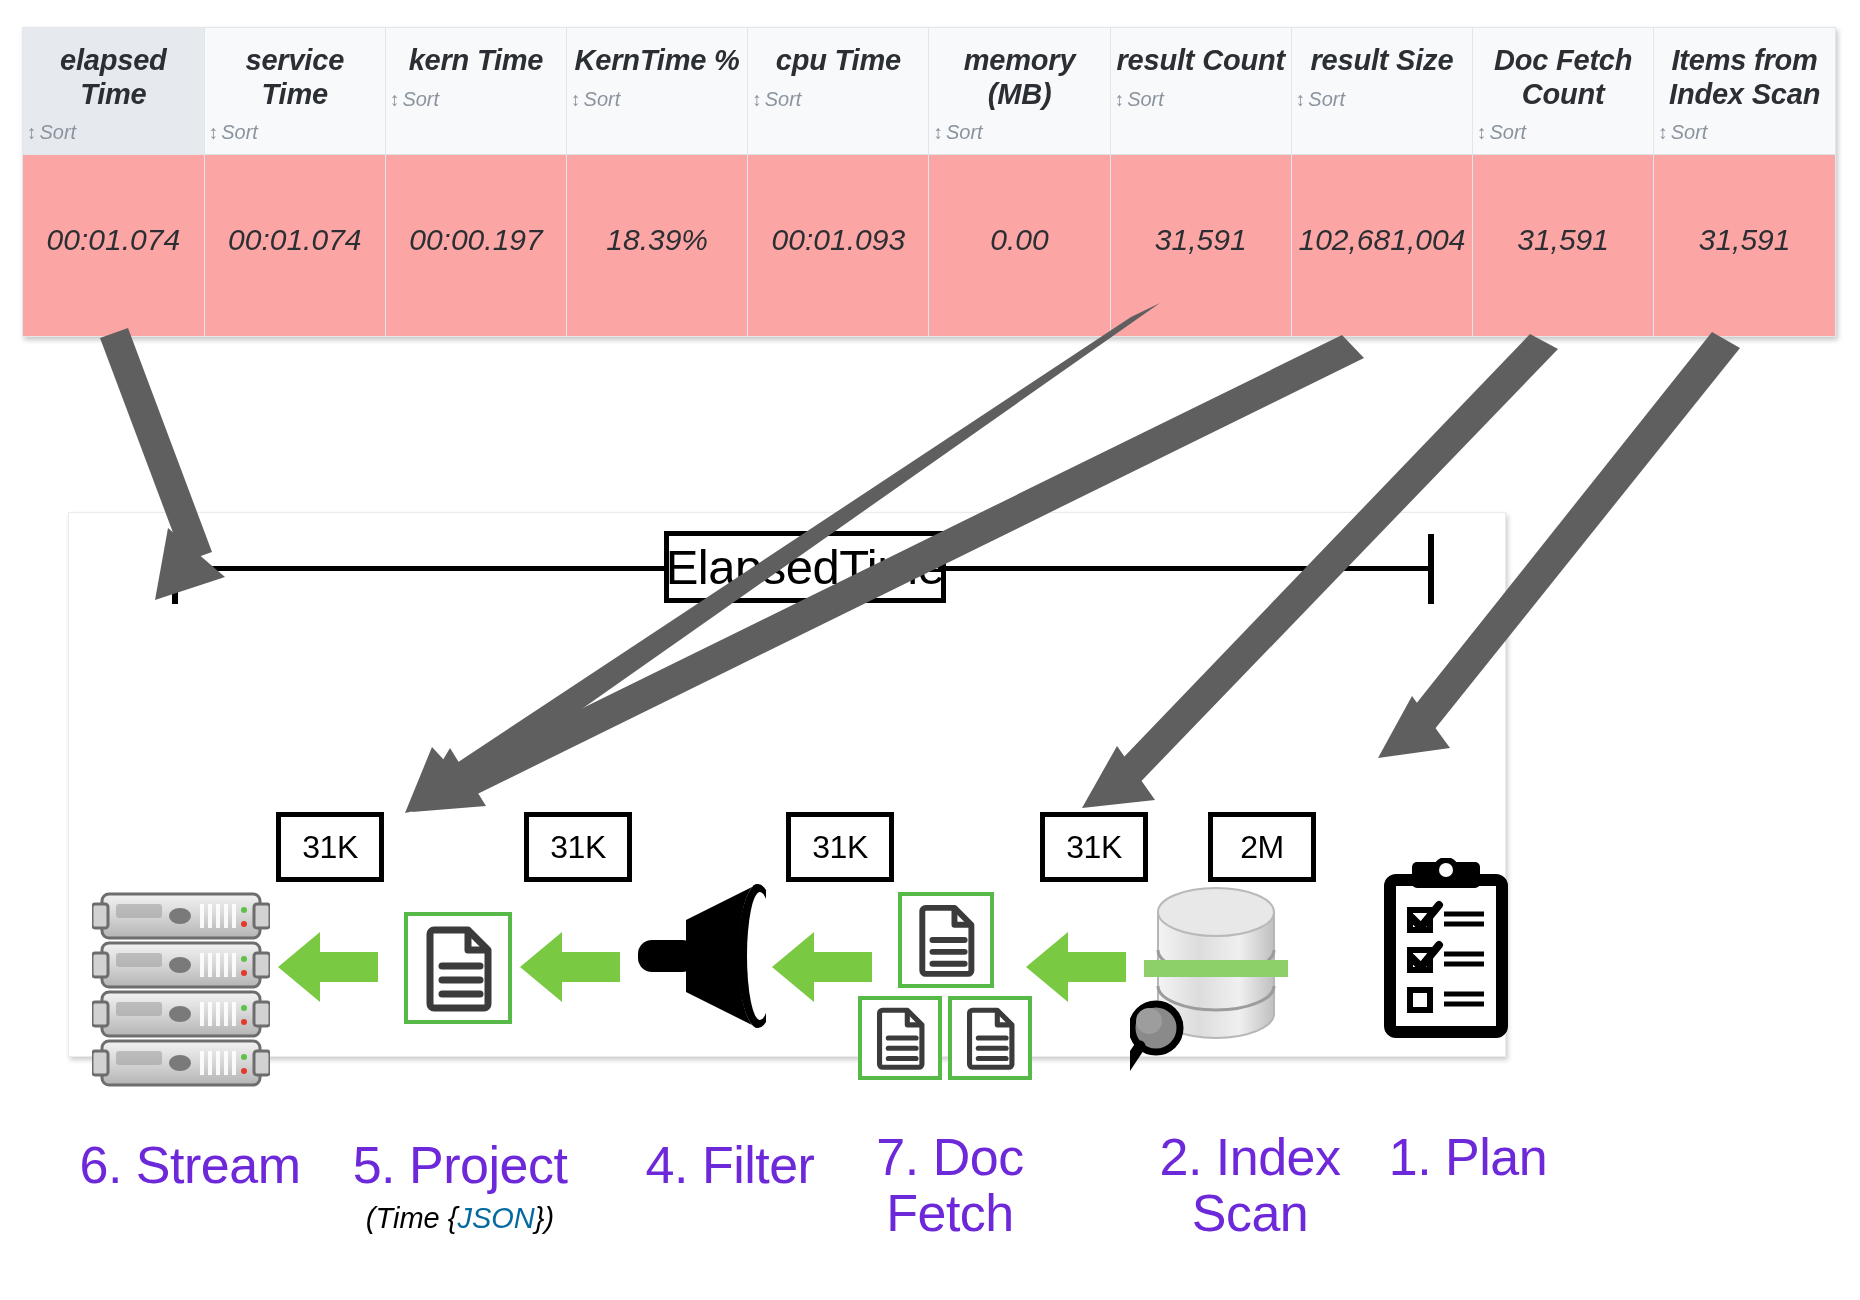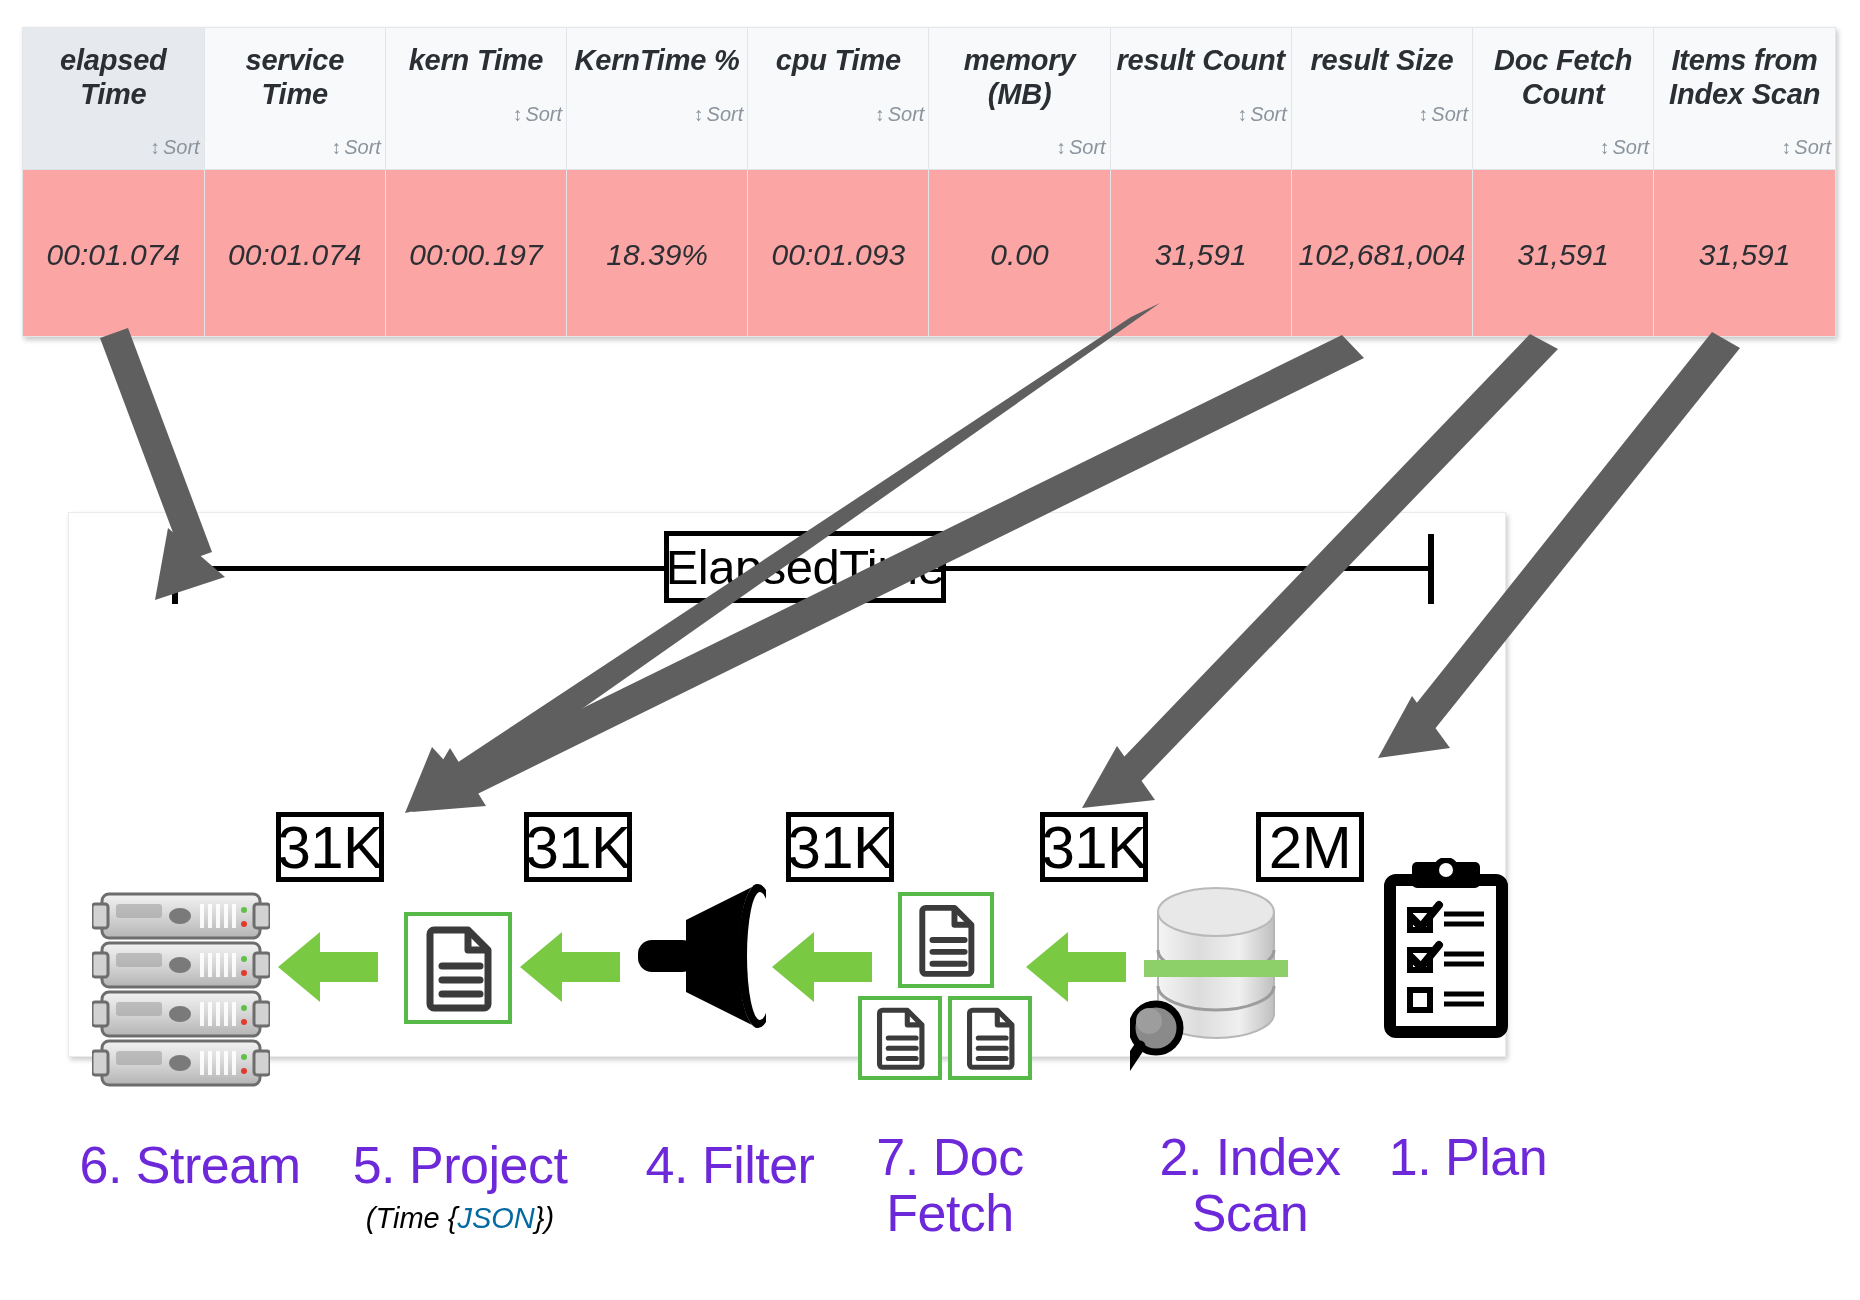--- a/index.html
+++ b/index.html
@@ -48,24 +48,24 @@
   }
   .th-title {
     font-size: 29px;
     font-weight: bold;
     color: #2b2f33;
     line-height: 1.16;
     text-align: center;
     letter-spacing: -0.2px;
   }
   .th-sort {
-    margin-top: 25px;
+    margin-top: 10px;
     font-size: 20px;
     color: #8b949d;
-    text-align: right;
+    text-align: left;
     font-weight: normal;
     white-space: nowrap;
   }
   .th-sort .arrows { margin-right: 3px; font-size: 19px; }
   table.metrics td {
     border-right: 1px solid #e2e6ea;
     text-align: center;
     font-size: 30px;
     color: #2b2f33;
     vertical-align: top;
@@ -115,21 +115,21 @@
 
   
   .count-box {
     position: absolute;
     border: 5px solid #000000;
     background: #ffffff;
     box-sizing: border-box;
     display: flex;
     align-items: center;
     justify-content: center;
-    font-size: 60px;
+    font-size: 32px;
     color: #000000;
     width: 108px;
     height: 70px;
     letter-spacing: -0.5px;
   }
 
   
   .green-arrow {
     position: absolute;
     width: 100px;
@@ -255,21 +255,21 @@
 
 <div class="bracket-line" id="bracket-h"></div>
 <div class="bracket-line" id="bracket-left-tick"></div>
 <div class="bracket-line" id="bracket-right-tick"></div>
 <div id="elapsed-time-box">ElapsedTime</div>
 
 <div class="count-box" style="left:276px; top:812px;">31K</div>
 <div class="count-box" style="left:524px; top:812px;">31K</div>
 <div class="count-box" style="left:786px; top:812px;">31K</div>
 <div class="count-box" style="left:1040px; top:812px;">31K</div>
-<div class="count-box" style="left:1208px; top:812px;margin-left:48px;">2M</div>
+<div class="count-box" style="left:1208px; top:812px;">2M</div>
 
 <svg class="icon-abs" style="left:92px; top:890px;" width="178" height="200" viewBox="0 0 178 200">
   <defs>
     <linearGradient id="rackg" x1="0" y1="0" x2="0" y2="1">
       <stop offset="0%" stop-color="#f2f2f2"></stop>
       <stop offset="45%" stop-color="#d9d9d9"></stop>
       <stop offset="100%" stop-color="#b4b4b4"></stop>
     </linearGradient>
   </defs>
   <g>

